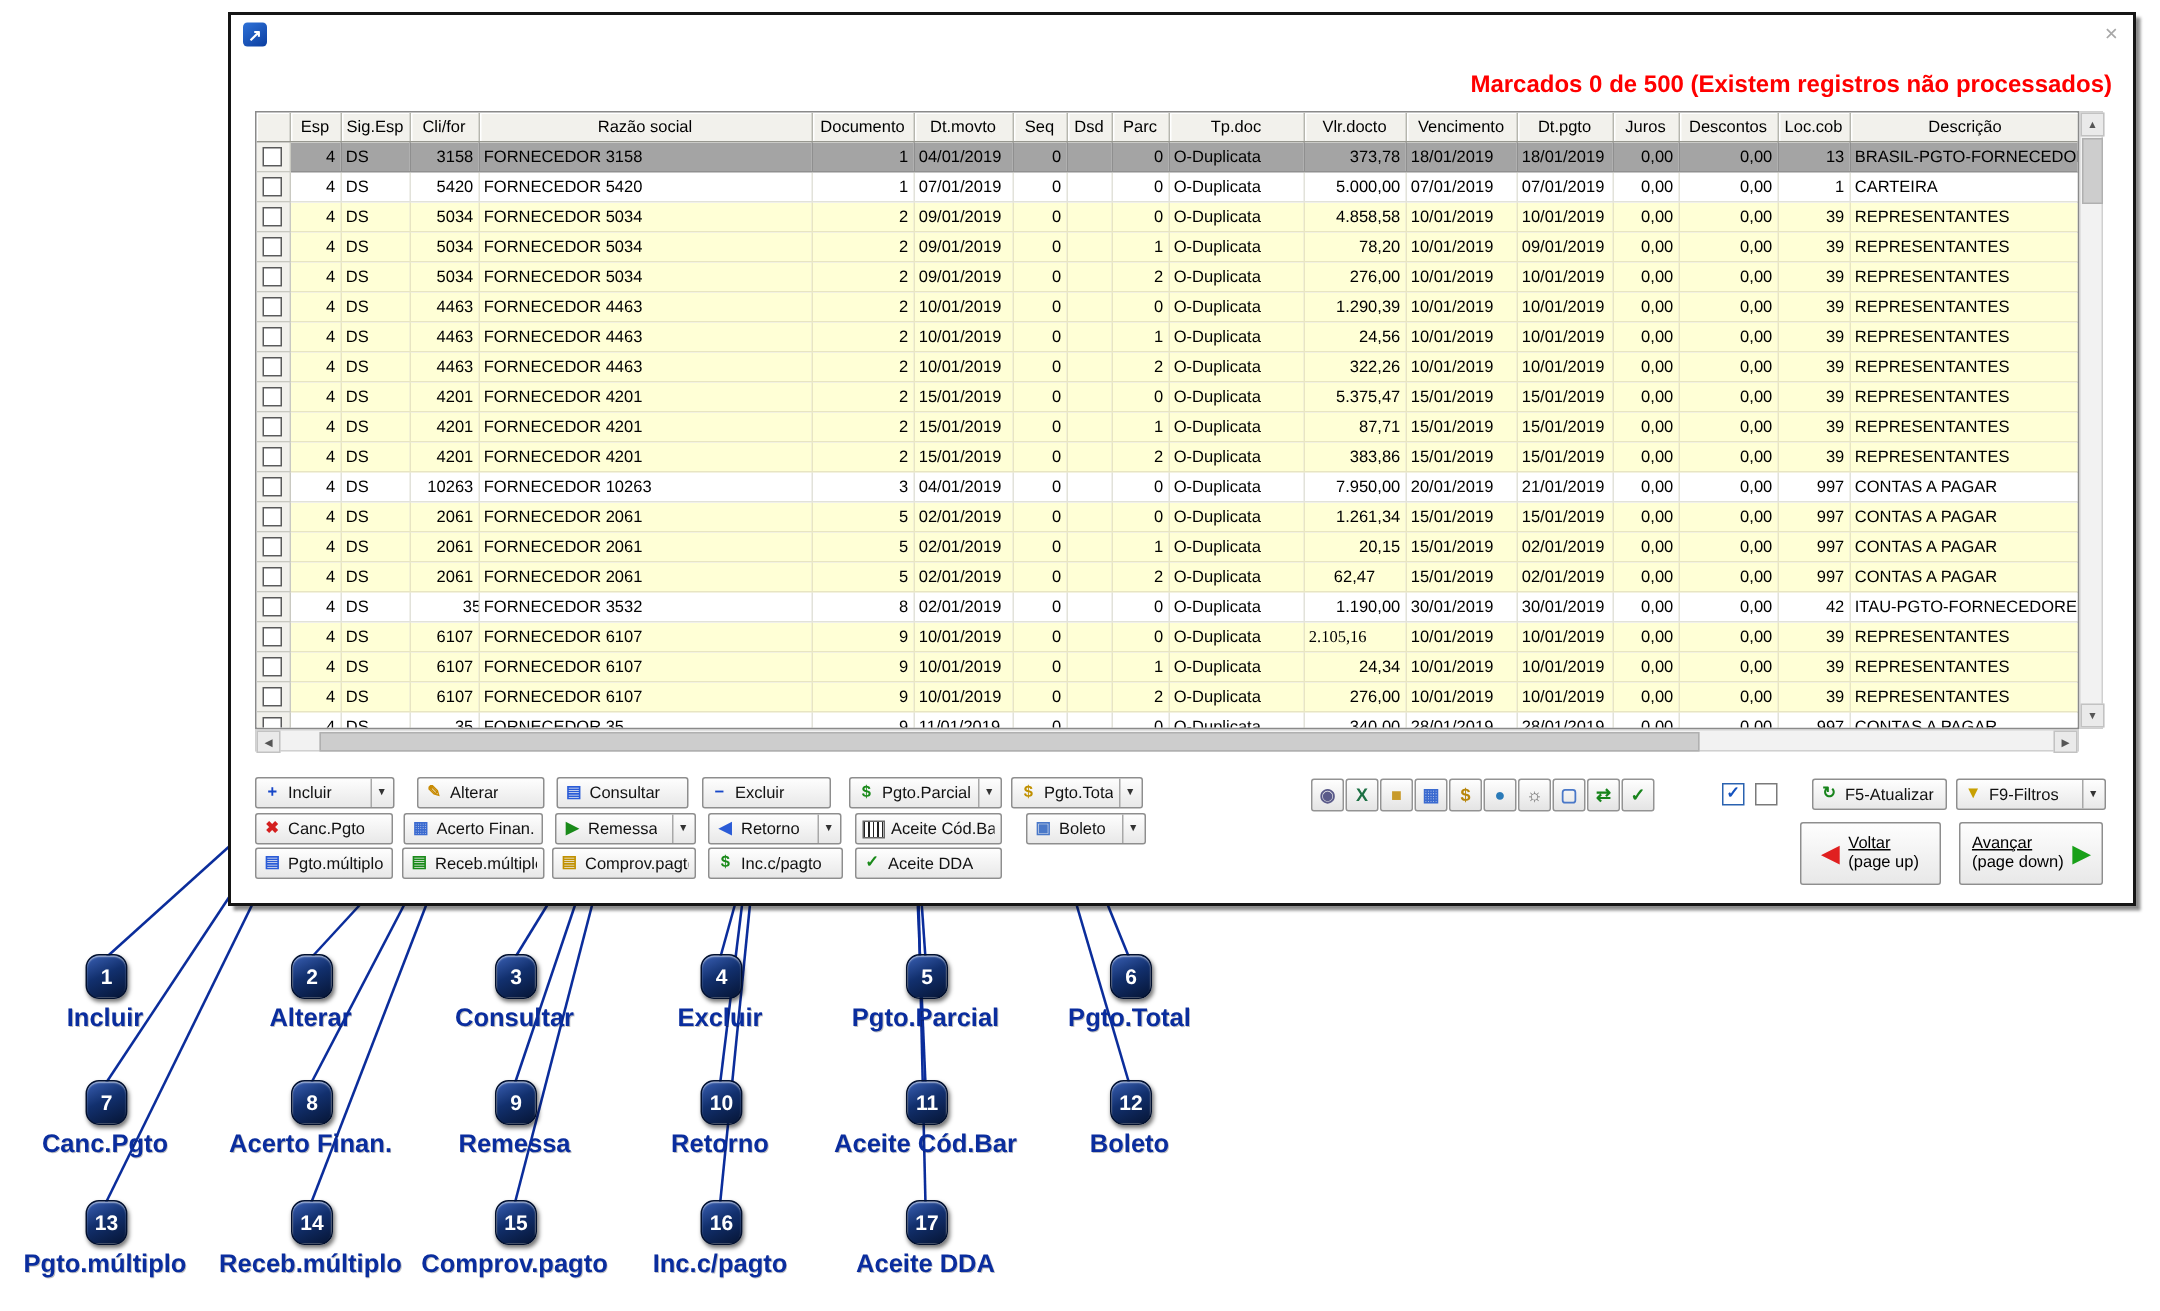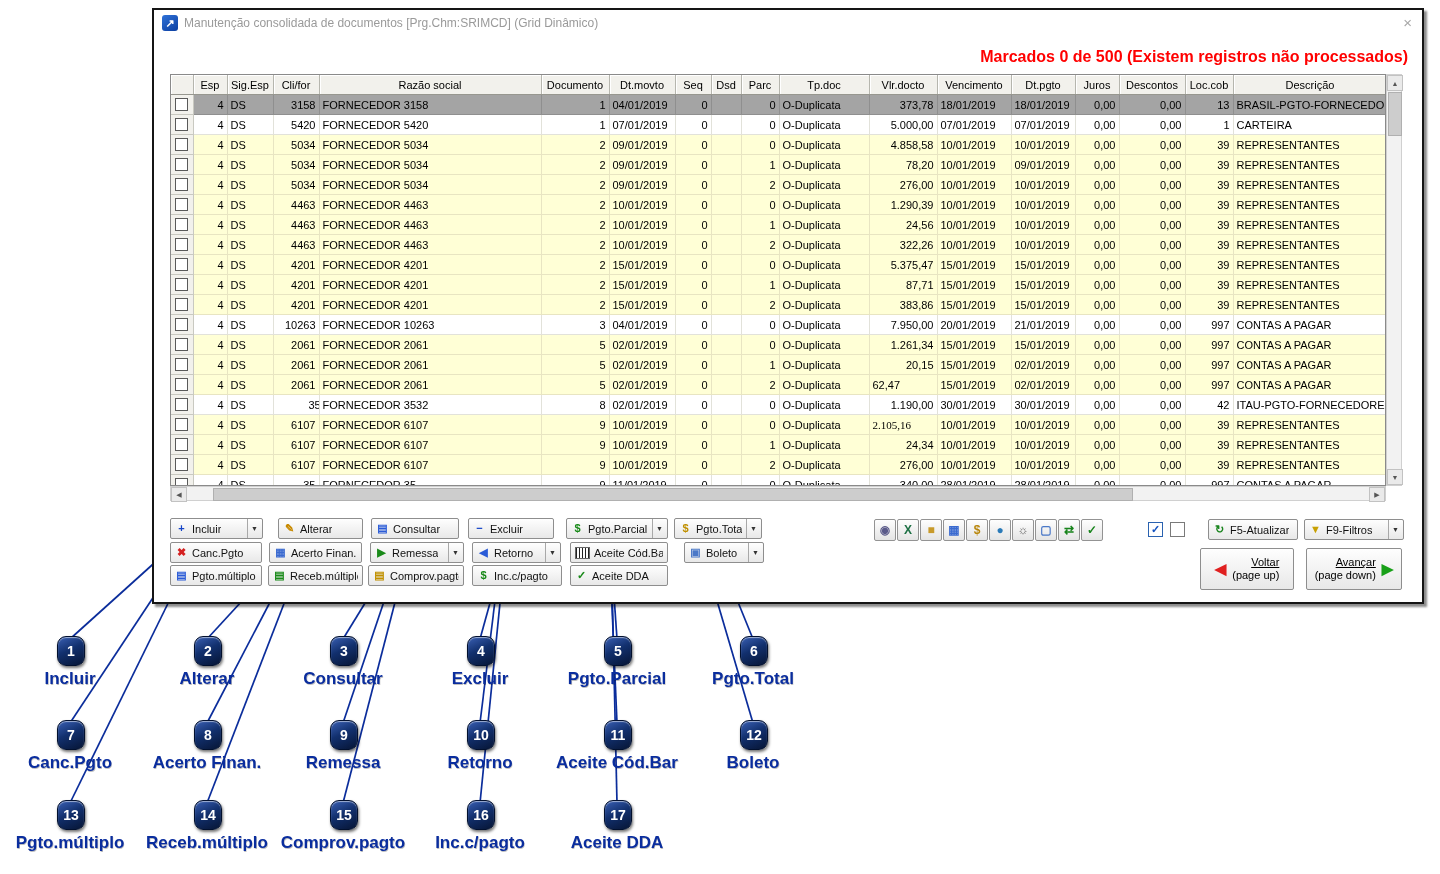--- a/index.html
+++ b/index.html
@@ -36,21 +36,21 @@
 
   
   .btn{position:absolute;height:21px;box-sizing:border-box;background:linear-gradient(#fefefe,#e8e8e8);border:1px solid #8e8e8e;border-radius:2px;display:flex;align-items:center;gap:4px;padding:0 4px;font-size:11px;color:#111;}
   .bicon{width:13px;min-width:13px;text-align:center;font-weight:bold;font-size:11px;line-height:13px;}
   .bicon.barcode{height:10px;background:repeating-linear-gradient(90deg,#222 0 1px,#fff 1px 3px);border:1px solid #666;}
   .blabel{white-space:nowrap;overflow:hidden;}
   .dd{margin-left:auto;border-left:1px solid #a8a8a8;padding-left:3px;font-size:7px;color:#333;align-self:stretch;display:flex;align-items:center;}
   .tinybtn{position:absolute;width:22px;height:22px;box-sizing:border-box;background:linear-gradient(#fefefe,#e4e4e4);border:1px solid #939393;border-radius:2px;display:flex;align-items:center;justify-content:center;font-size:12px;font-weight:bold;}
   .chk{position:absolute;width:13px;height:13px;background:#fff;border:1px solid #2a62b0;font-size:11px;line-height:12px;text-align:center;color:#1553c0;font-weight:bold;}
   .navbtn{position:absolute;width:94px;height:42px;box-sizing:border-box;background:linear-gradient(#fefefe,#e8e8e8);border:1px solid #8e8e8e;border-radius:2px;display:flex;align-items:center;justify-content:center;gap:6px;font-size:11px;}
-  .navtxt{text-align:right;line-height:13px;}
+  .navtxt{text-align:left;line-height:13px;}
   .navtxt .l1{text-decoration:underline;}
   .navarrow{font-size:15px;font-weight:bold;}
 
   
   #lines{position:absolute;left:0;top:0;pointer-events:none;}
   #lines line{stroke:#0b2d9b;stroke-width:1.7;}
   .badge{position:absolute;width:26px;height:28px;border-radius:9px;background:linear-gradient(155deg,#3a60b4 0%,#12306e 45%,#061535 100%);border:1px solid #02102e;color:#fff;font-weight:bold;font-size:14px;display:flex;align-items:center;justify-content:center;box-shadow:1px 2px 3px rgba(0,0,0,.55),inset 0 1px 1px rgba(255,255,255,.55);}
   .alabel{position:absolute;transform:translateX(-50%);font-weight:bold;font-size:17px;color:#0a2d9e;white-space:nowrap;text-shadow:0.6px 0.8px 0 rgba(0,0,0,.25);}
 </style>
 </head>
@@ -72,21 +72,20 @@
     <line x1="70" y1="803" x2="178" y2="583"></line>
     <line x1="207" y1="803" x2="292" y2="583"></line>
     <line x1="343" y1="803" x2="400" y2="583"></line>
     <line x1="480" y1="803" x2="502" y2="583"></line>
     <line x1="617" y1="803" x2="612" y2="583"></line>
   </svg>
 
 <div class="window">
   <div class="titlebar">
     <span class="appicon">↗</span>
-    <span class="wtitle">Manutenção consolidada de documentos [Prg.Chm:SRIMCD] (Grid Dinâmico)</span>
     <span class="closebtn">×</span>
   </div>
 
   <div class="status">Marcados 0 de 500 (Existem registros não processados)</div>
 
   <div class="grid">
     <div class="viewport">
       <table>
         <colgroup>
             <col style="width: 22px;">
@@ -446,21 +445,21 @@
               <td style="text-align: right;">4</td>
               <td style="text-align: left;">DS</td>
               <td style="text-align: right;">2061</td>
               <td style="text-align: left;">FORNECEDOR 2061</td>
               <td style="text-align: right;">5</td>
               <td style="text-align: left;">02/01/2019</td>
               <td style="text-align: right;">0</td>
               <td style="text-align: left;"></td>
               <td style="text-align: right;">2</td>
               <td style="text-align: left;">O-Duplicata</td>
-              <td style="text-align: left;">62,47</td>
+              <td style="text-align: center;">62,47</td>
               <td style="text-align: left;">15/01/2019</td>
               <td style="text-align: left;">02/01/2019</td>
               <td style="text-align: right;">0,00</td>
               <td style="text-align: right;">0,00</td>
               <td style="text-align: right;">997</td>
               <td style="text-align: left;">CONTAS A PAGAR</td>
             </tr>
             <tr class="white">
               <td class="selcell">
                 <div class="cb"></div>

